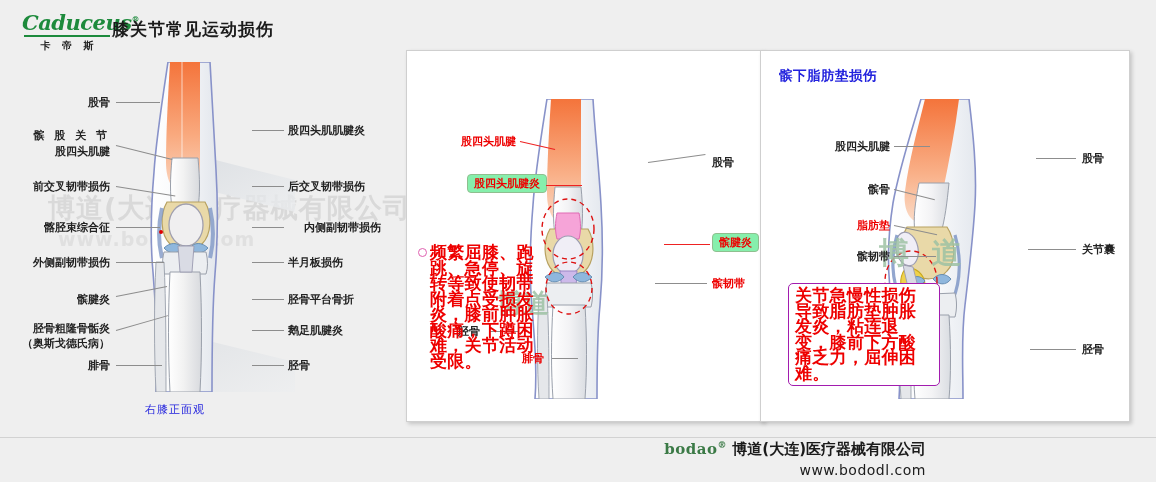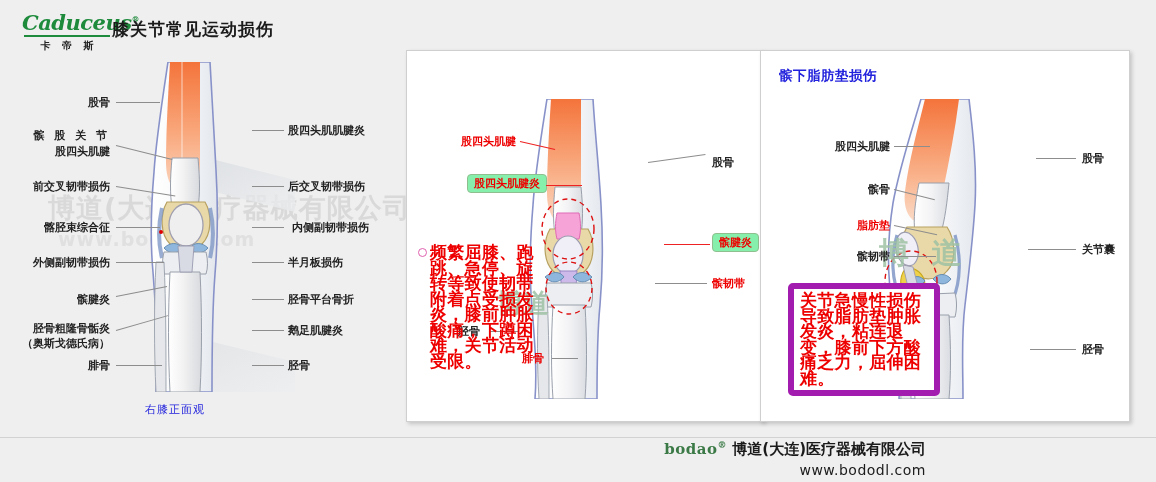--- a/index.html
+++ b/index.html
@@ -79,21 +79,21 @@
     position: absolute; font-size: 11px; font-weight: bold; color: #ee0000;
     border: 1px solid #8fbf8f; border-radius: 4px; background: #86efac;
     padding: 2px 6px; white-space: nowrap; line-height: 13px;
   }
 
   .para {
     position: absolute; font-size: 17px; font-weight: bold;
     color: #ee0000; line-height: 15.5px; letter-spacing: .3px;
   }
   .para.boxed {
-    border: 6px solid #a21caf; border-radius: 5px; background: #fff;
+    border: 1px solid #a21caf; border-radius: 5px; background: #fff;
     padding: 4px 6px;
   }
   .bullet {
     position: absolute; width: 9px; height: 9px; border-radius: 50%;
     border: 1.6px solid #e060b0; background: #fff;
   }
 
   .caption {
     position: absolute; font-size: 11px; font-weight: normal;
     color: #2222dd; letter-spacing: 1px;
@@ -216,21 +216,21 @@
 
   <div class="lbl r" style="left:0px; top:359px; width:110px;">腓骨</div>
   <div class="leader" style="left:116px; top:365px; width:46px;"></div>
 
   <div class="lbl" style="left:288px; top:124px;">股四头肌肌腱炎</div>
   <div class="leader" style="left:252px; top:130px; width:32px;"></div>
 
   <div class="lbl" style="left:288px; top:180px;">后交叉韧带损伤</div>
   <div class="leader" style="left:252px; top:186px; width:32px;"></div>
 
-  <div class="lbl" style="left:292px; top:221px;text-align:right;">内侧副韧带损伤</div>
+  <div class="lbl" style="left:304px; top:221px;text-align:right;">内侧副韧带损伤</div>
   <div class="leader" style="left:252px; top:227px; width:32px;"></div>
 
   <div class="lbl" style="left:288px; top:256px;">半月板损伤</div>
   <div class="leader" style="left:252px; top:262px; width:32px;"></div>
 
   <div class="lbl" style="left:288px; top:293px;">胫骨平台骨折</div>
   <div class="leader" style="left:252px; top:299px; width:32px;"></div>
 
   <div class="lbl" style="left:288px; top:324px;">鹅足肌腱炎</div>
   <div class="leader" style="left:252px; top:330px; width:32px;"></div>

